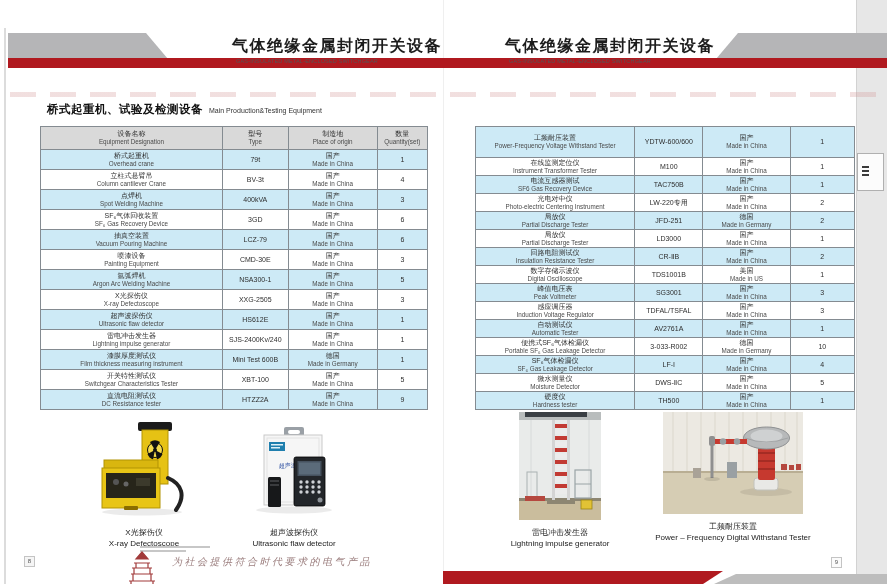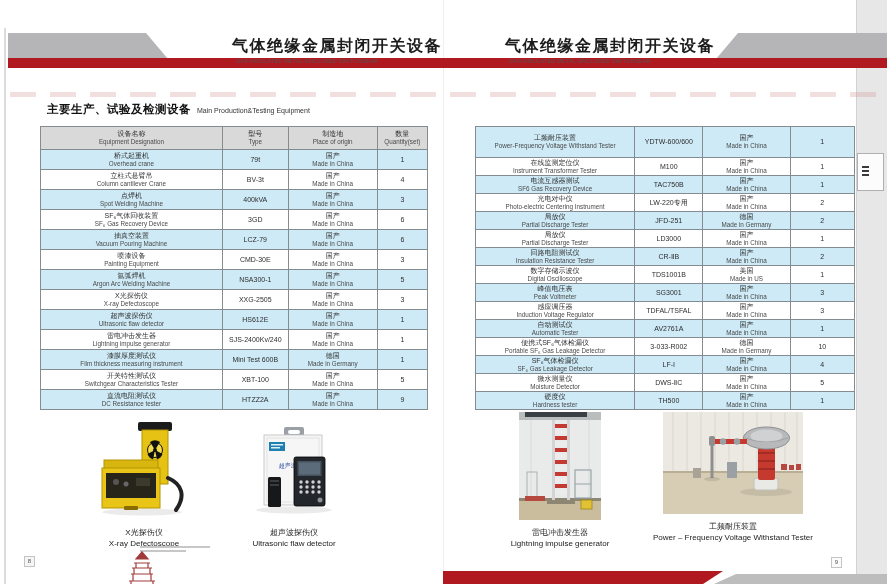--- a/index.html
+++ b/index.html
@@ -81,21 +81,21 @@
   <div class="grayband r"></div>
   <div class="redbar r"></div>
   <div class="hdr-title r">
     <div class="cn">气体绝缘金属封闭开关设备</div>
     <div class="en">GAS-INSULATED METAL-ENCLOSED SWITCHGEAR</div>
   </div>
 
   <div class="dash-row"></div>
 
   <div class="sec-title">
-    <span class="cn">主要生产、试验及检测设备</span><span class="en">Main  Production&amp;Testing Equipment</span>
+    <span class="cn">桥式起重机、试验及检测设备</span><span class="en">Main  Production&amp;Testing Equipment</span>
   </div>
 
   <table class="eq t-left">
     <colgroup>
         <col style="width:47%">
         <col style="width:17%">
         <col style="width:23%">
         <col style="width:13%">
       </colgroup>
     <thead>
@@ -720,37 +720,38 @@
       <circle cx="60" cy="29.5" r="3.2" fill="#9aa0a3"></circle>
         <circle cx="74" cy="29.5" r="3.2" fill="#9aa0a3"></circle>
       <rect x="46" y="24" width="6" height="10" rx="2" fill="#8f8f8f"></rect>
       <rect x="47.5" y="34" width="3" height="32" fill="#8f8f8f"></rect>
       <ellipse cx="49" cy="67" rx="8" ry="2" fill="#000" opacity="0.1"></ellipse>
       <rect x="64" y="50" width="10" height="16" fill="#9aa0a3"></rect>
       <rect x="30" y="56" width="8" height="10" fill="#a9a297"></rect>
     </svg>
     <figcaption>
       <div class="cap-cn">工频耐压装置</div>
-      <div class="cap-en">Power – Frequency Voltage Withstand Tester</div>
+      <div class="cap-en">Power – Frequency Digital Withstand Tester</div>
     </figcaption>
   </figure>
 
   <div class="imprint">
       <i></i>
       <i></i>
     </div>
   <svg class="pagoda" width="34" height="34" viewBox="0 0 34 34">
     <g stroke="#a13a3a" stroke-width="1.2" fill="none">
       <path d="M17,1 L11,8 L23,8 Z" fill="#a13a3a"></path>
       <path d="M9,12 L25,12 M11,12 L11,17 M23,12 L23,17"></path>
       <path d="M7,17 L27,17 M9,17 L9,23 M25,17 L25,23"></path>
       <path d="M6,23 L28,23 M8,23 L8,30 M26,23 L26,30"></path>
       <path d="M4,30 L30,30 M6,30 L6,34 M28,30 L28,34"></path>
     </g>
   </svg>
+  <div class="slogan">为社会提供符合时代要求的电气产品</div>
   <div class="pageno l">8</div>
   <div class="pageno r">9</div>
 
   <div class="foot-red"></div>
   <div class="foot-gray"></div>
 
   <div class="side-widget">
       <i></i>
       <i></i>
       <i></i>

